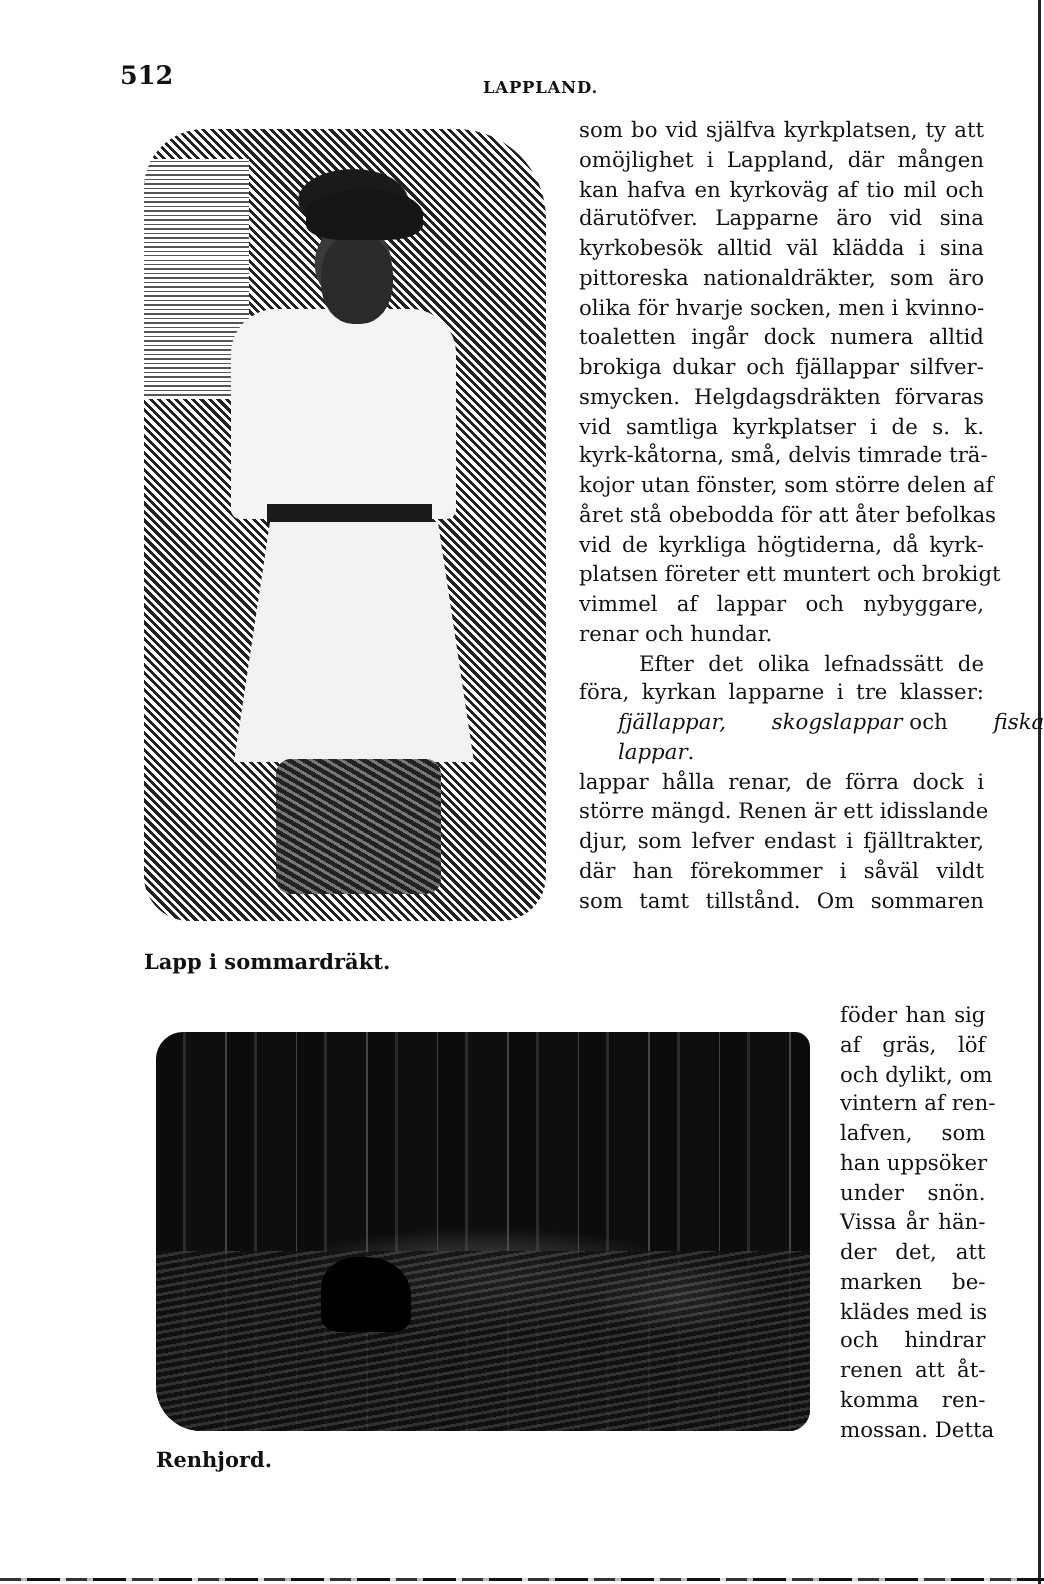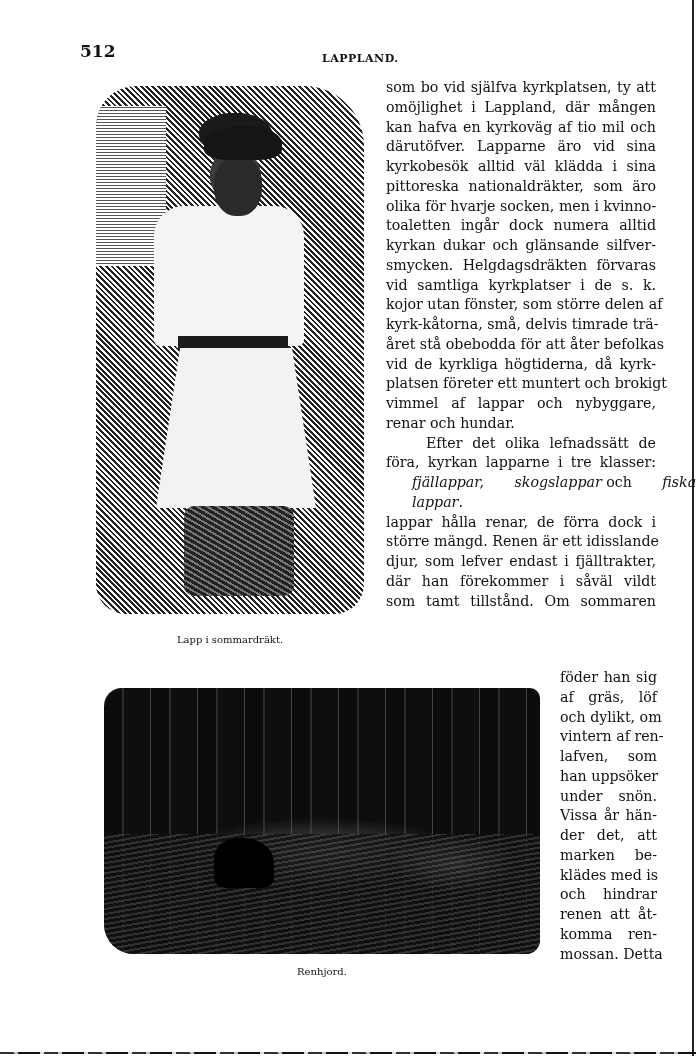--- a/index.html
+++ b/index.html
@@ -23,21 +23,21 @@
     background:repeating-linear-gradient(0deg,#fff 0 2px,#555 2px 3px); }
   .lapp-coat { position:absolute; left:58px; top:120px; width:150px; height:140px;
     background:#f4f4f4; border-radius:30px 30px 6px 6px; }
   .lapp-belt { position:absolute; left:82px; top:250px; width:110px; height:14px; background:#1b1b1b; }
   .lapp-skirt { position:absolute; left:60px; top:262px; width:160px; height:160px; background:#f2f2f2;
     clip-path:polygon(15% 0,85% 0,100% 100%,0 100%); }
   .lapp-legs { position:absolute; left:88px; top:420px; width:110px; height:90px;
     background:repeating-linear-gradient(30deg,#222 0 3px,#777 3px 5px); border-radius:10px; }
   .lapp-face { position:absolute; left:118px; top:70px; width:48px; height:60px; background:#2a2a2a; border-radius:45%; }
   .lapp-hat { position:absolute; left:108px; top:40px; width:78px; height:34px; background:#151515; border-radius:50% 50% 30% 30%; }
-  .fig-caption { position:absolute; font-size:10px; font-weight:normal; text-align:center; }
+  .fig-caption { position:absolute; font-size:14px; font-weight:bold; }
   .cap-lapp { left:96px; top:634px; width:268px; }
   .fig-herd { left:104px; top:688px; width:436px; height:266px; border-radius:18px 10px 14px 30px;
     background:
       radial-gradient(ellipse 90px 40px at 80% 66%, #777 0%, transparent 70%),
       radial-gradient(ellipse 200px 50px at 50% 62%, #555 0%, transparent 70%),
       repeating-linear-gradient(90deg,#0c0c0c 0 18px,#2b2b2b 18px 20px,#0e0e0e 20px 46px,#444 46px 47px),
       #111; }
   .herd-ground { position:absolute; left:0; bottom:0; width:100%; height:120px;
     background:repeating-linear-gradient(170deg,#111 0 3px,#3a3a3a 3px 5px); opacity:0.8; }
   .herd-deer { position:absolute; left:110px; top:150px; width:60px; height:50px; background:#000; border-radius:40% 50% 20% 20%; }
@@ -78,25 +78,25 @@
 
 <div class="col col-main">
   <span class="line">som bo vid själfva kyrkplatsen, ty att</span>
   <span class="line">omöjlighet i Lappland, där mången</span>
   <span class="line">kan hafva en kyrkoväg af tio mil och</span>
   <span class="line">därutöfver. Lapparne äro vid sina</span>
   <span class="line">kyrkobesök alltid väl klädda i sina</span>
   <span class="line">pittoreska nationaldräkter, som äro</span>
   <span class="line">olika för hvarje socken, men i kvinno-</span>
   <span class="line">toaletten ingår dock numera alltid</span>
-  <span class="line">kyrkan dukar och glänsande silfver-</span>
+  <span class="line">brokiga dukar och fjällappar silfver-</span>
   <span class="line">smycken. Helgdagsdräkten förvaras</span>
   <span class="line">vid samtliga kyrkplatser i de s. k.</span>
+  <span class="line">kyrk-kåtorna, små, delvis timrade trä-</span>
   <span class="line">kojor utan fönster, som större delen af</span>
-  <span class="line">kyrk-kåtorna, små, delvis timrade trä-</span>
   <span class="line">året stå obebodda för att åter befolkas</span>
   <span class="line">vid de kyrkliga högtiderna, då kyrk-</span>
   <span class="line">platsen företer ett muntert och brokigt</span>
   <span class="line">vimmel af lappar och nybyggare,</span>
   <span class="line last">renar och hundar.</span>
 
   <span class="line indent">Efter det olika lefnadssätt de</span>
   <span class="line">föra, kyrkan lapparne i tre klasser:</span>
   <span class="line"><em>fjällappar,</em> <em>skogslappar</em> <span>och</span> <em>fiskar-</em></span>
   <span class="line last"><em>lappar</em><span>.</span></span>

